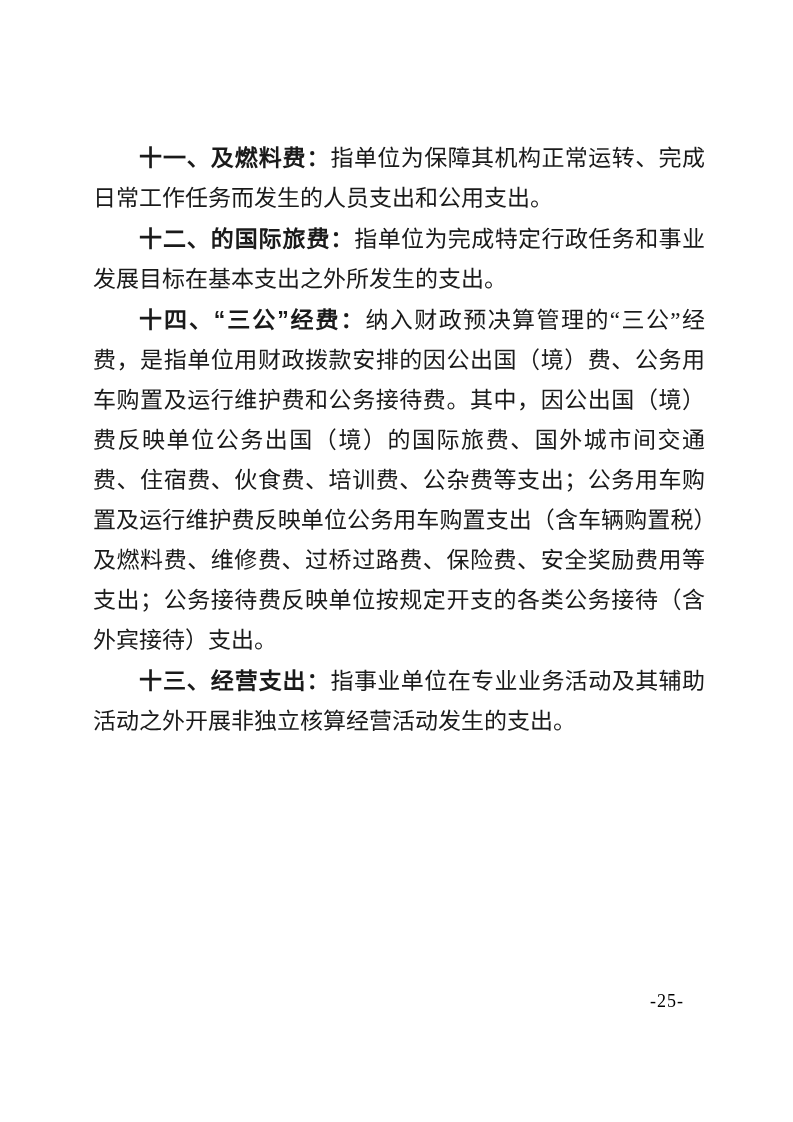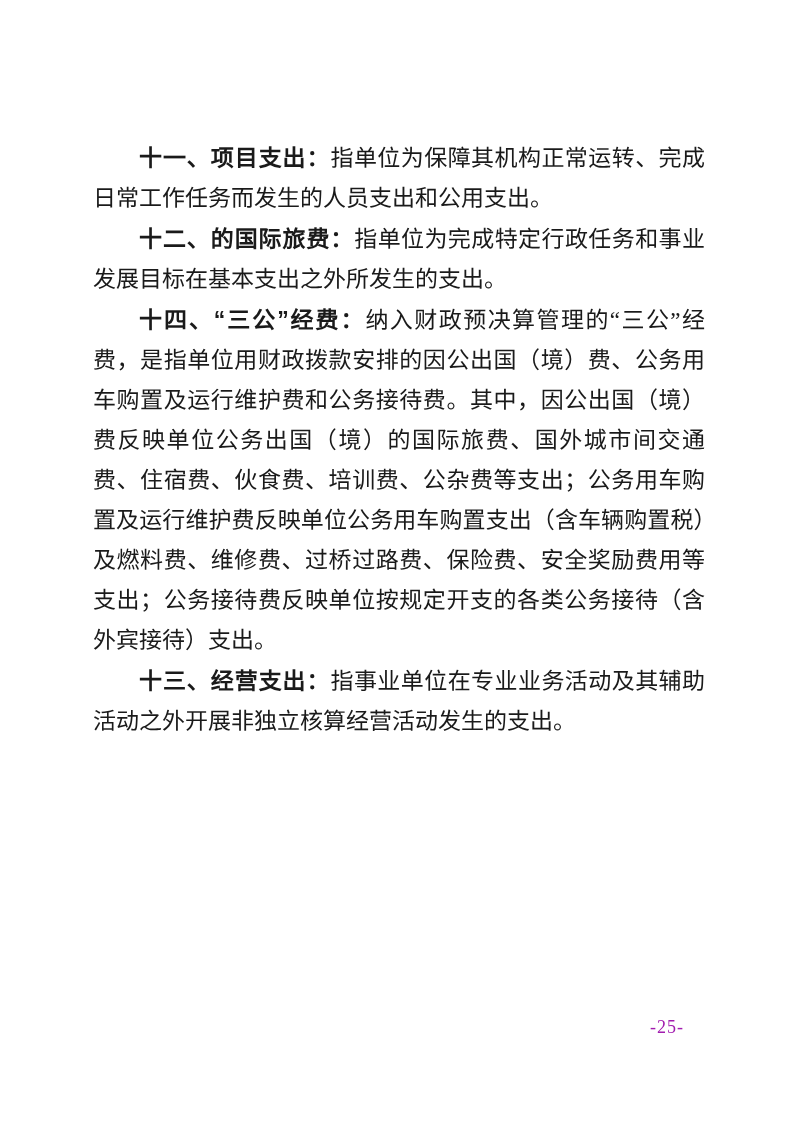--- a/index.html
+++ b/index.html
@@ -36,37 +36,37 @@
     font-weight: 700;
     font-family: "Liberation Sans", "DejaVu Sans", sans-serif;
     letter-spacing: 0.5px;
   }
   .body-text {
     font-weight: 400;
   }
   .page-number {
     position: absolute;
     left: 650px;
-    top: 1016px;
+    top: 990px;
     font-size: 18px;
     line-height: 22px;
-    color: #a21caf;
+    color: #000000;
     font-family: "Liberation Serif", "DejaVu Serif", serif;
     letter-spacing: 1px;
   }
 </style>
 </head>
 <body>
 
 <div class="page">
 
   <div class="doc-content">
 
 
-    <p class="doc-paragraph"><span class="term">十一、项目支出：</span><span class="body-text">指单位为保障其机构正常运转、完成日常工作任务而发生的人员支出和公用支出。</span></p>
+    <p class="doc-paragraph"><span class="term">十一、及燃料费：</span><span class="body-text">指单位为保障其机构正常运转、完成日常工作任务而发生的人员支出和公用支出。</span></p>
 
     <p class="doc-paragraph"><span class="term">十二、的国际旅费：</span><span class="body-text">指单位为完成特定行政任务和事业发展目标在基本支出之外所发生的支出。</span></p>
 
     <p class="doc-paragraph"><span class="term">十四、“三公”经费：</span><span class="body-text">纳入财政预决算管理的“三公”经费，是指单位用财政拨款安排的因公出国（境）费、公务用车购置及运行维护费和公务接待费。其中，因公出国（境）费反映单位公务出国（境）的国际旅费、国外城市间交通费、住宿费、伙食费、培训费、公杂费等支出；公务用车购置及运行维护费反映单位公务用车购置支出（含车辆购置税）及燃料费、维修费、过桥过路费、保险费、安全奖励费用等支出；公务接待费反映单位按规定开支的各类公务接待（含外宾接待）支出。</span></p>
 
     <p class="doc-paragraph"><span class="term">十三、经营支出：</span><span class="body-text">指事业单位在专业业务活动及其辅助活动之外开展非独立核算经营活动发生的支出。</span></p>
 
 
   </div>
 

